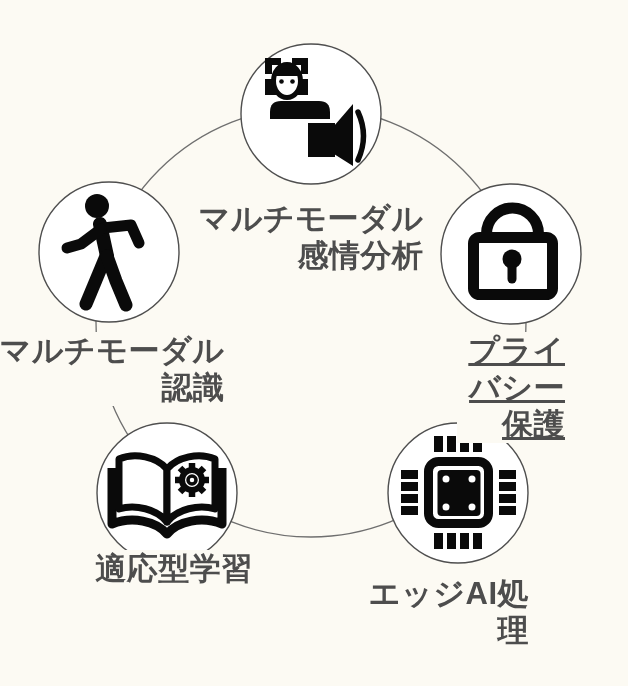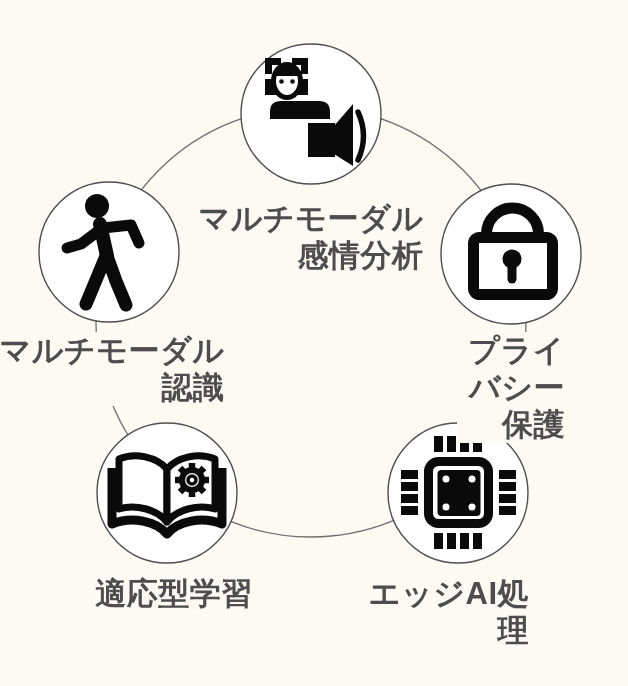--- a/index.html
+++ b/index.html
@@ -135,18 +135,18 @@
         <circle cx="446" cy="507" r="3.5" fill="#FFFFFF"></circle>
         <circle cx="472" cy="507" r="3.5" fill="#FFFFFF"></circle>
       </g>
     </g>
   </svg>
 
   <div class="label" style="left:311px;top:200px;">マルチモーダル
 感情分析</div>
   <div class="label" style="left:112px;top:332px;">マルチモーダル
 認識</div>
-  <div class="label" style="left:514px;top:332px;">プライバシー
+  <div class="label" style="left:514px;top:332px;text-decoration:underline;">プライバシー
 保護</div>
-  <div class="label" style="left:174px;top:575px;">適応型学習</div>
+  <div class="label" style="left:174px;top:550px;">適応型学習</div>
   <div class="label" style="left:442px;top:575px;">エッジAI処理</div>
 
 </div>
 
 </body></html>

